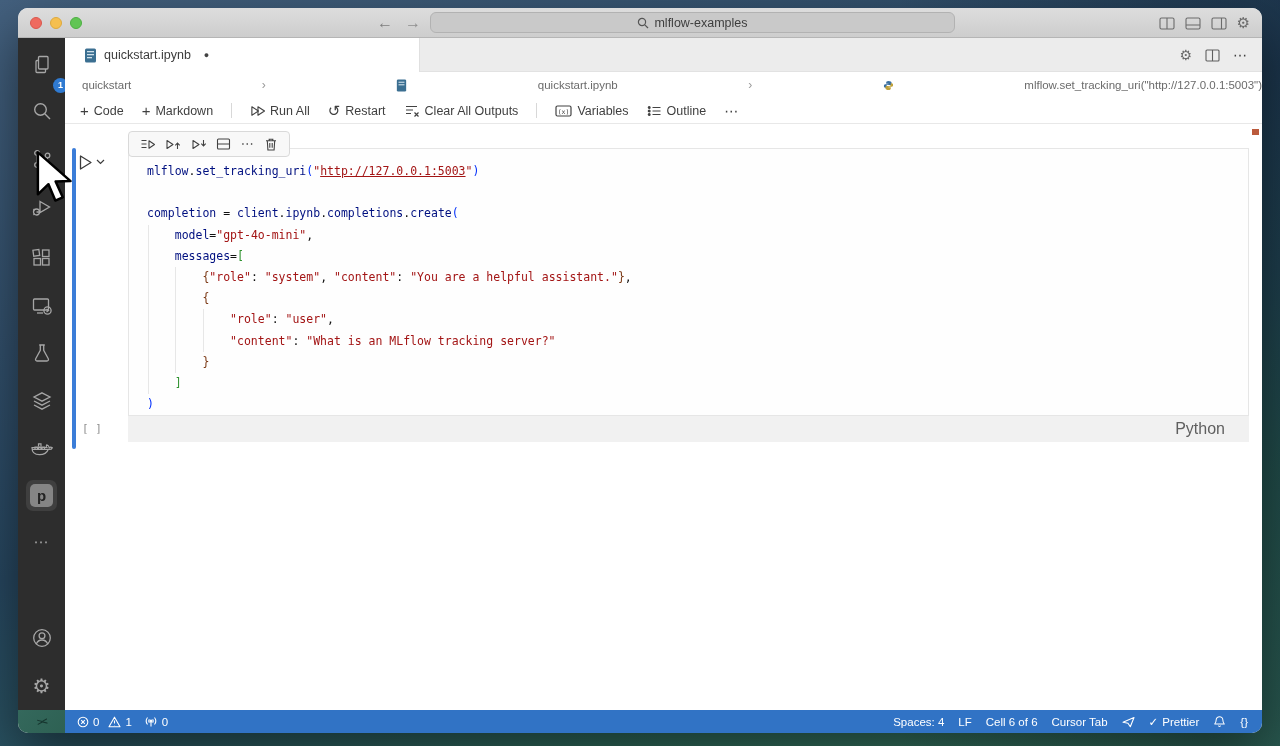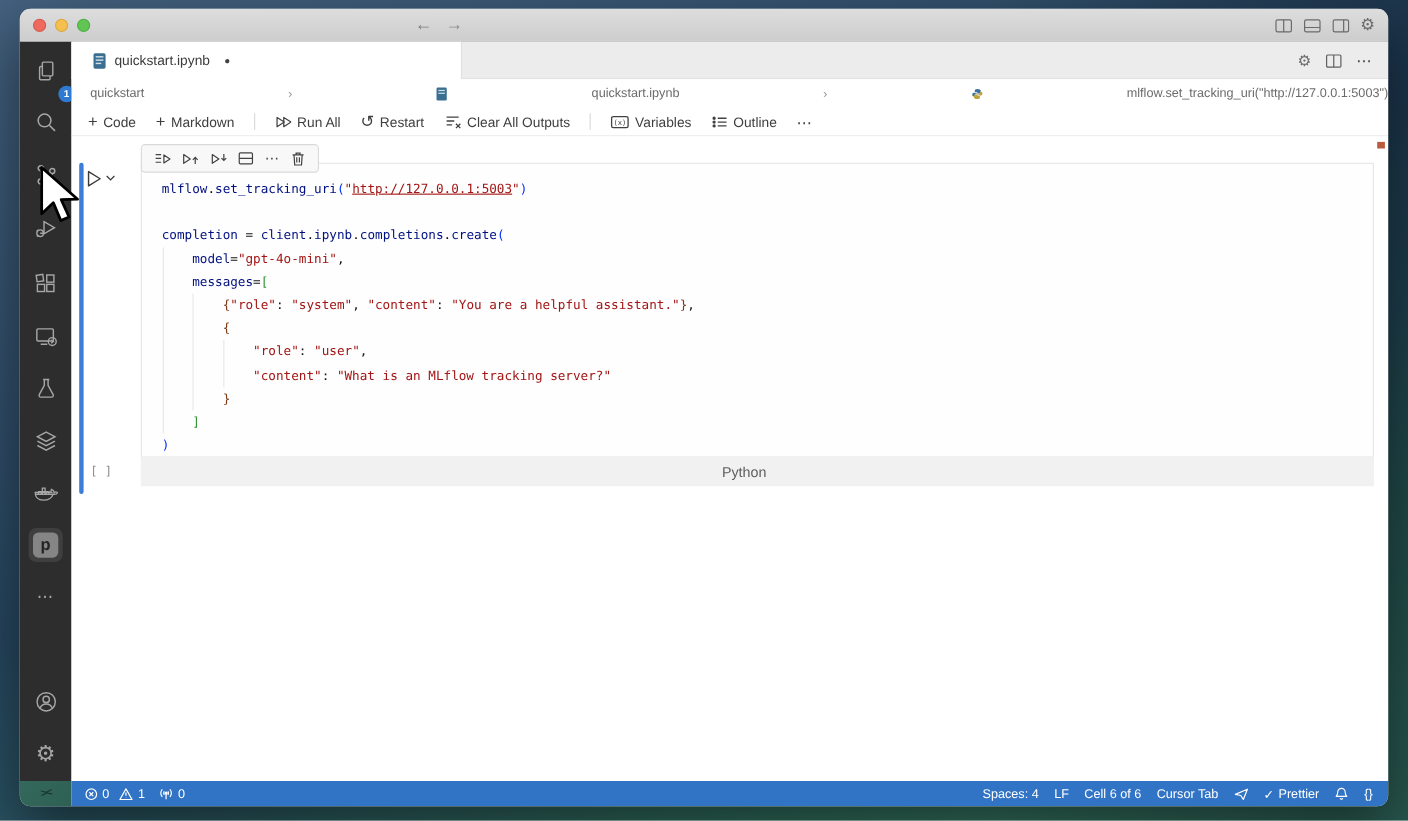--- a/index.html
+++ b/index.html
@@ -78,21 +78,21 @@
   .ct-more { font-size:13px; color:#424242; letter-spacing:1px; line-height:10px;}
   .code { position:absolute; left:129px; top:153px; font-family:"DejaVu Sans Mono", monospace; font-size:11.5px; color:#1b1b1b; z-index:2;}
   .code-line { height:21.2px; line-height:21.2px; white-space:pre;}
   .tk-id{ color:#001080;} .tk-op{ color:#111111;} .tk-str{ color:#a31515;}
   .tk-link{ color:#a31515; text-decoration:underline;}
   .tk-p1{ color:#0431fa;} .tk-p2{ color:#319331;} .tk-p3{ color:#7b3814;} .tk-ws{ color:#1b1b1b;}
   .indent-guide { position:absolute; width:1px; background:#e7e7e7; z-index:1;}
   .exec-count { position:absolute; left:64px; top:408px; width:40px; height:26px; line-height:26px;
     font-family:"DejaVu Sans Mono", monospace; font-size:11px; color:#8f8f8f;}
   .lang-bar { position:absolute; left:110px; top:408px; width:1121px; height:26px; background:#f1f1f1;
-    display:flex; align-items:center; justify-content:center; padding-right:24px; font-size:13px; color:#5f5f5f;}
+    display:flex; align-items:center; justify-content:flex-end; padding-right:24px; font-size:16px; color:#5f5f5f;}
   .ruler-marker { position:absolute; left:1234px; top:121px; width:7px; height:6px; background:#bb5a3c;}
 
   
   .status-corner { position:absolute; left:0; top:702px; width:47px; height:23px;
     background:linear-gradient(135deg,#34685c,#2e6153); display:flex; align-items:center; justify-content:center;}
   .remote-glyph { color:#16352e; font-size:10px; font-weight:bold; letter-spacing:-1px; transform:rotate(-8deg);}
   .statusbar { position:absolute; left:47px; top:702px; right:0; height:23px; background:#3173c5; color:#fff; font-size:11.5px;}
   .sb-left { position:absolute; left:12px; top:0; height:23px; display:flex; align-items:center; gap:12px;}
   .sb-right { position:absolute; right:14px; top:0; height:23px; display:flex; align-items:center; gap:14px;}
   .sb-item { display:flex; align-items:center; gap:4px; white-space:nowrap;}
@@ -107,20 +107,27 @@
 <div class="desktop-shade"></div>
 
 <div class="window">
 
   <div class="titlebar">
     <div class="traffic t-close"></div>
     <div class="traffic t-min"></div>
     <div class="traffic t-zoom"></div>
     <div class="nav-arrow nav-back">←</div>
     <div class="nav-arrow nav-fwd">→</div>
+    <div class="search-pill">
+      <svg width="12" height="12" viewBox="0 0 12 12">
+          <circle cx="5" cy="5" r="3.6" fill="none" stroke="#555" stroke-width="1.2"></circle>
+          <line x1="7.8" y1="7.8" x2="11" y2="11" stroke="#555" stroke-width="1.2"></line>
+        </svg>
+      <span>mlflow-examples</span>
+    </div>
     <div class="tb-icons">
       <svg width="16" height="13" viewBox="0 0 16 13">
           <rect x="1" y="1" width="14" height="11" rx="1.5" fill="none" stroke="#6b6b6b" stroke-width="1.1"></rect>
           <line x1="8" y1="1" x2="8" y2="12" stroke="#6b6b6b" stroke-width="1.1"></line>
         </svg>
       <svg width="16" height="13" viewBox="0 0 16 13">
           <rect x="1" y="1" width="14" height="11" rx="1.5" fill="none" stroke="#6b6b6b" stroke-width="1.1"></rect>
           <line x1="1" y1="8" x2="15" y2="8" stroke="#6b6b6b" stroke-width="1.1"></line>
         </svg>
       <svg width="16" height="13" viewBox="0 0 16 13">

